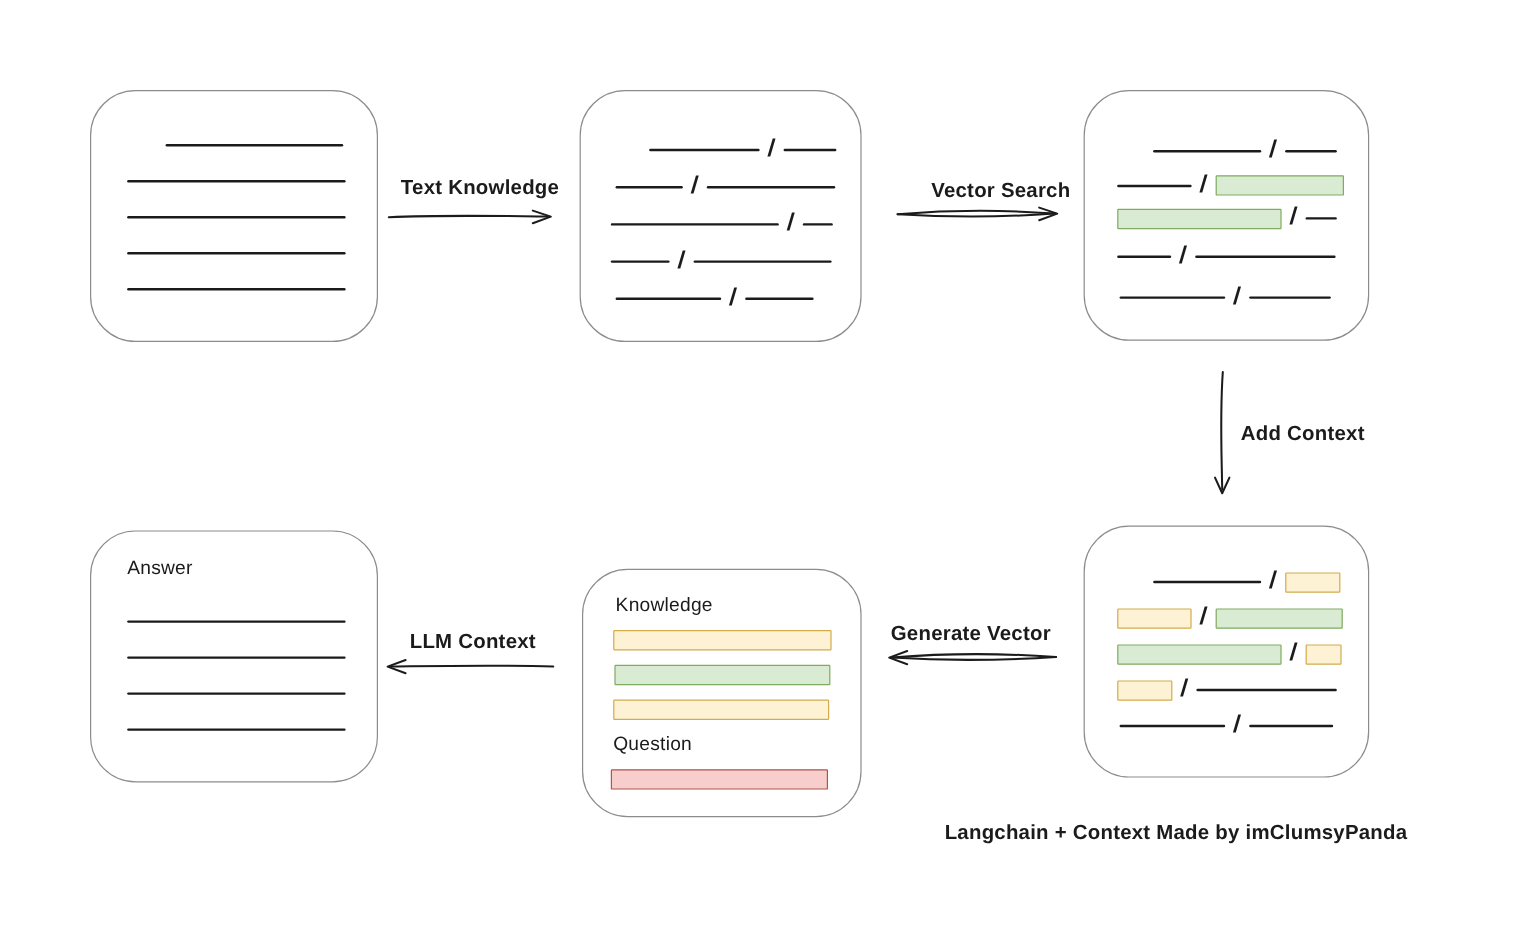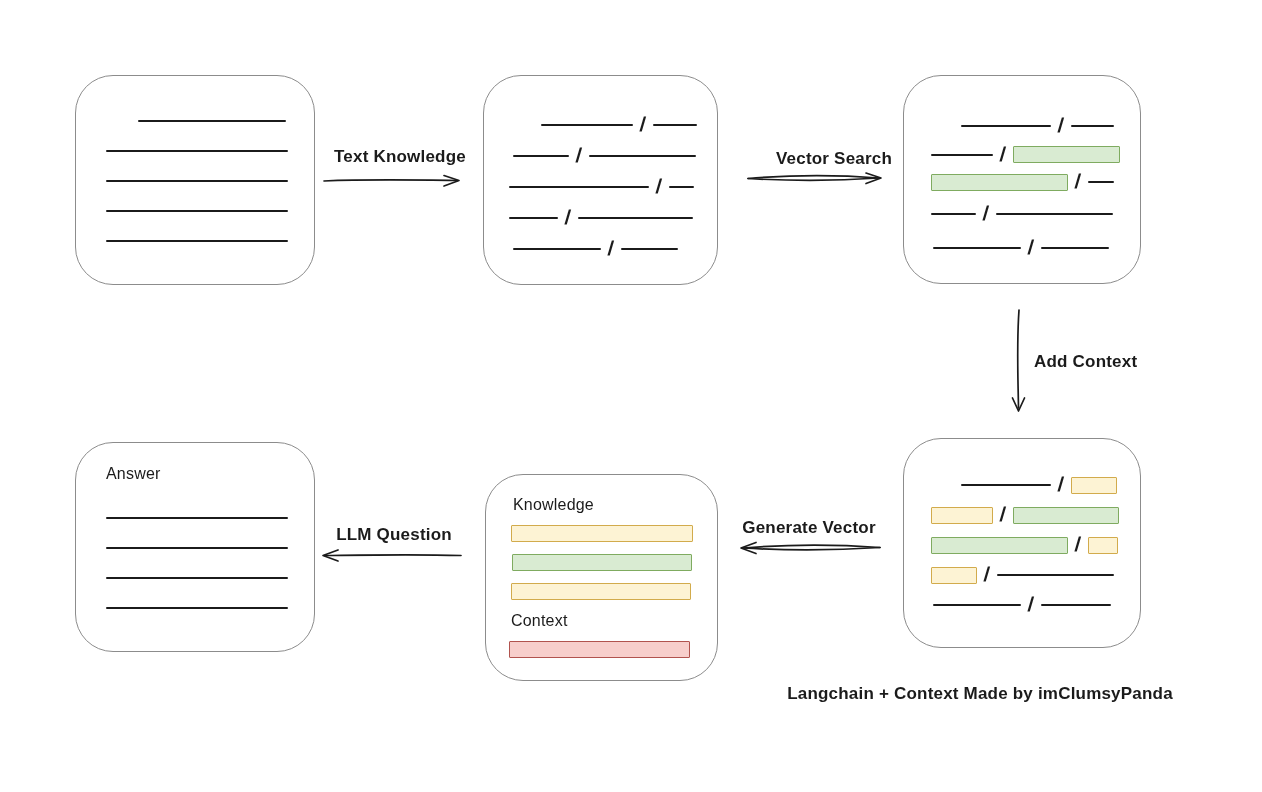--- a/index.html
+++ b/index.html
@@ -165,21 +165,21 @@
     <div class="row" style="height: 29px; margin-left: 25px;">
       <div class="chunk" style="width: 180px; background: rgb(253, 243, 212); border-color: rgb(210, 171, 76);"></div>
     </div>
     <div class="row" style="height: 29px; margin-left: 26px;">
       <div class="chunk" style="width: 178px; background: rgb(217, 235, 210); border-color: rgb(127, 171, 96);"></div>
     </div>
     <div class="row" style="height: 29px; margin-left: 25px;">
       <div class="chunk" style="width: 178px; background: rgb(253, 243, 212); border-color: rgb(210, 171, 76);"></div>
     </div>
     <div class="row" style="height: 29px; margin-left: 25px;">
-      <div class="box-label">Context</div>
+      <div class="box-label">Question</div>
     </div>
     <div class="row" style="height: 29px; margin-left: 23px;">
       <div class="chunk" style="width: 179px; background: rgb(247, 206, 203); border-color: rgb(177, 83, 78);"></div>
     </div>
   </div>
 <div class="box" id="box-answer">
     <div class="row" style="margin-left: 30px;">
       <div class="box-label">Answer</div>
     </div>
     <div class="row" style="height: 14px; margin-left: 30px;"></div>
@@ -216,19 +216,19 @@
   <polyline points="6.5,90 12.5,103 18.5,90"></polyline>
 </svg>
 
 <div class="arrow-label" id="lbl-generate-prompt">Generate Vector</div>
 <svg class="arrow-svg" id="arr-generate-prompt" width="146" height="20">
   <path d="M142,9.5 Q 72,4.5 5,10"></path>
   <path d="M142,9.5 Q 72,14 5,10"></path>
   <polyline points="18,4.5 3,10 18,15.5"></polyline>
 </svg>
 
-<div class="arrow-label" id="lbl-llm-response">LLM Question</div>
+<div class="arrow-label" id="lbl-llm-response">LLM Context</div>
 <svg class="arrow-svg" id="arr-llm-response" width="145" height="20">
   <path d="M141,9.5 C 95,8 45,9 5,9.5"></path>
   <polyline points="18,4 3,9.5 18,15"></polyline>
 </svg>
 
 <div class="credit">Langchain + Context Made by imClumsyPanda</div>
 
 </body></html>

